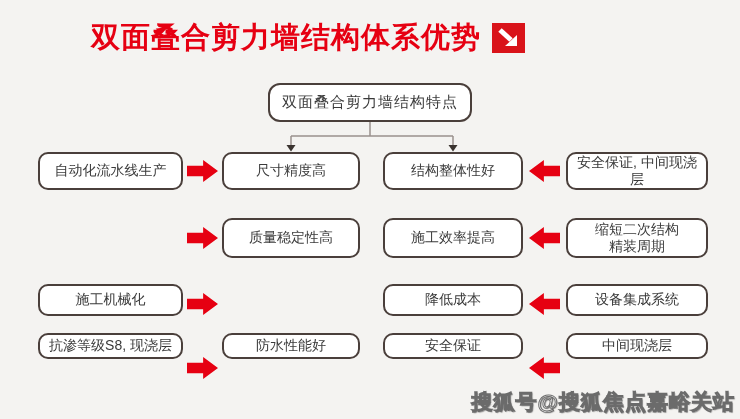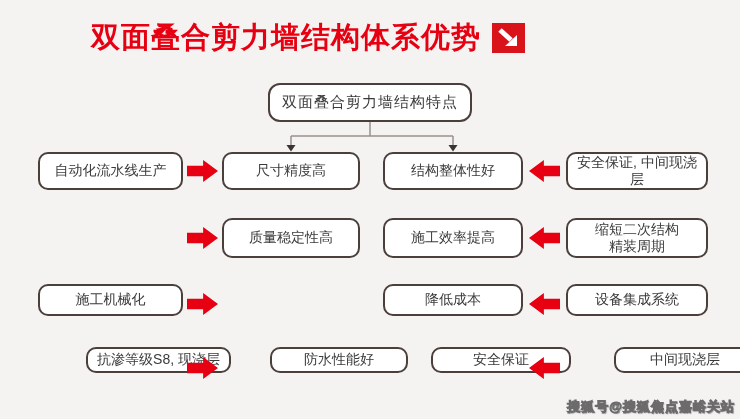--- a/index.html
+++ b/index.html
@@ -54,21 +54,21 @@
   }
   
   .c1{left:38px;width:145px;}
   .c2{left:222px;width:138px;}
   .c3{left:383px;width:140px;}
   .c4{left:566px;width:142px;}
   
   .r1{top:152px;height:38px;}
   .r2{top:218px;height:40px;}
   .r3{top:284px;height:32px;}
-  .r4{top:347px;height:25px;margin-left:48px;}
+  .r4{top:333px;height:25px;}
   
   .block-arrow{
     position:absolute;
     width:31px;height:22px;
     background:#e60012;
   }
   .arrow-right{clip-path:polygon(0 26%,52% 26%,52% 0,100% 50%,52% 100%,52% 74%,0 74%);}
   .arrow-left{clip-path:polygon(100% 26%,48% 26%,48% 0,0 50%,48% 100%,48% 74%,100% 74%);}
   .a1{left:187px;}
   .a2{left:529px;}
@@ -78,21 +78,21 @@
   .ar4{top:357px;}
   
   .connectors{
     position:absolute;left:0;top:0;width:740px;height:419px;
     pointer-events:none;
   }
   
   .watermark{
     position:absolute;
     right:5px;bottom:3px;
-    font-size:13px;
+    font-size:21px;
     font-weight:bold;
     letter-spacing:1px;
     color:rgba(255,255,255,0.85);
     -webkit-text-stroke:1px #6b6b6b;
     text-shadow:1px 1px 1px rgba(80,80,80,0.55);
     white-space:nowrap;
   }
 </style>
 </head>
 <body>

